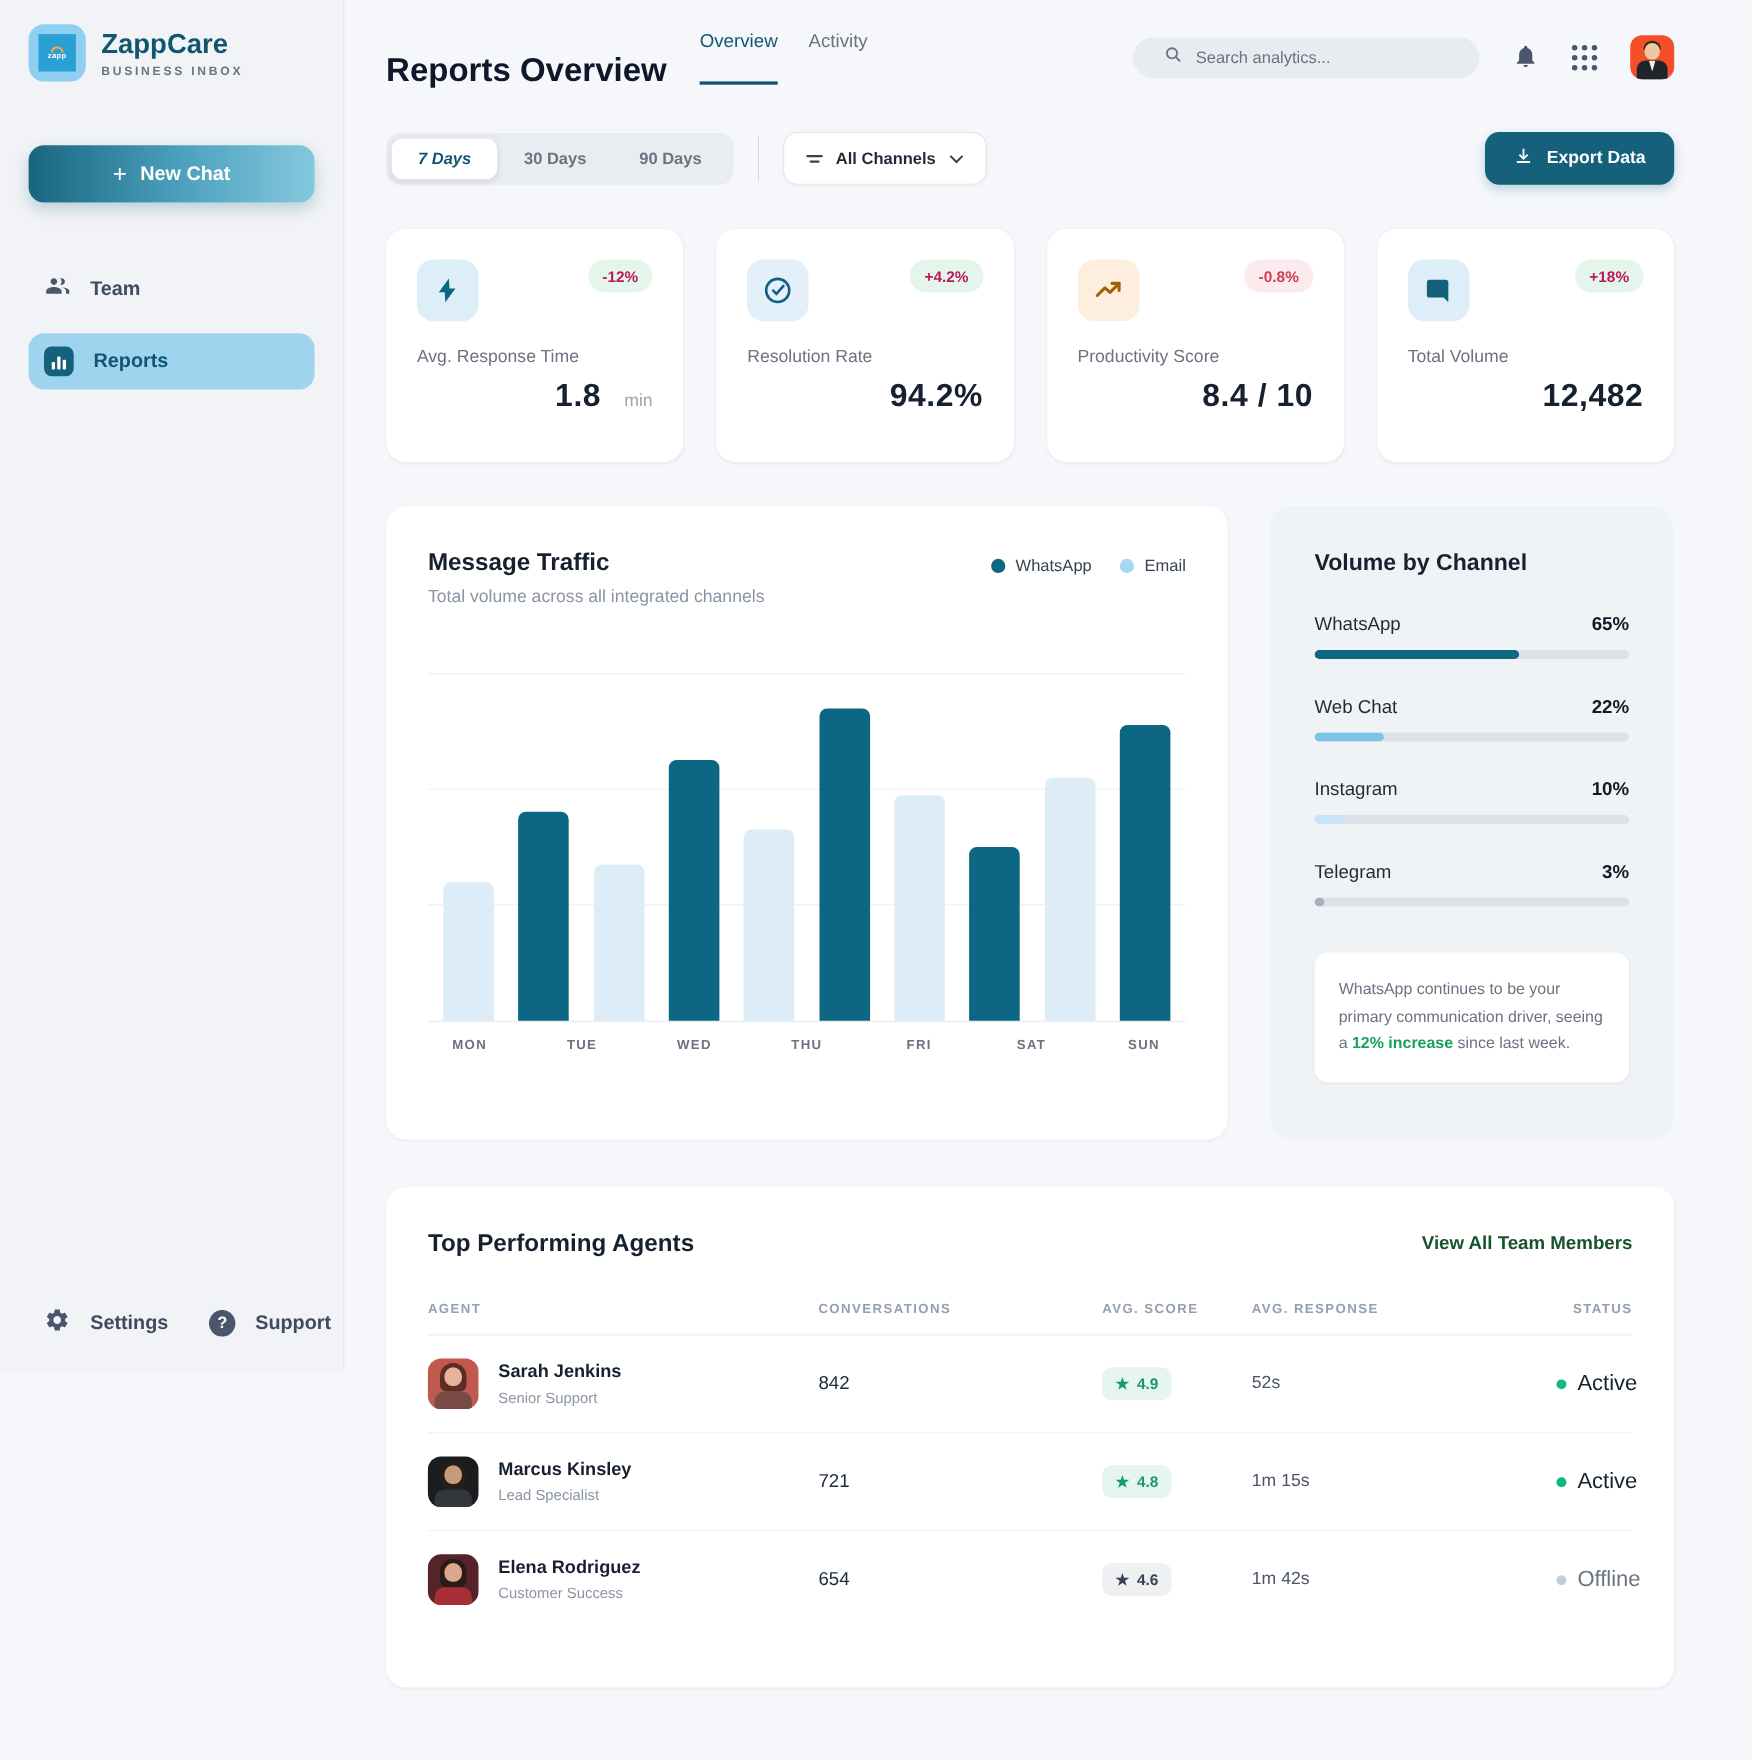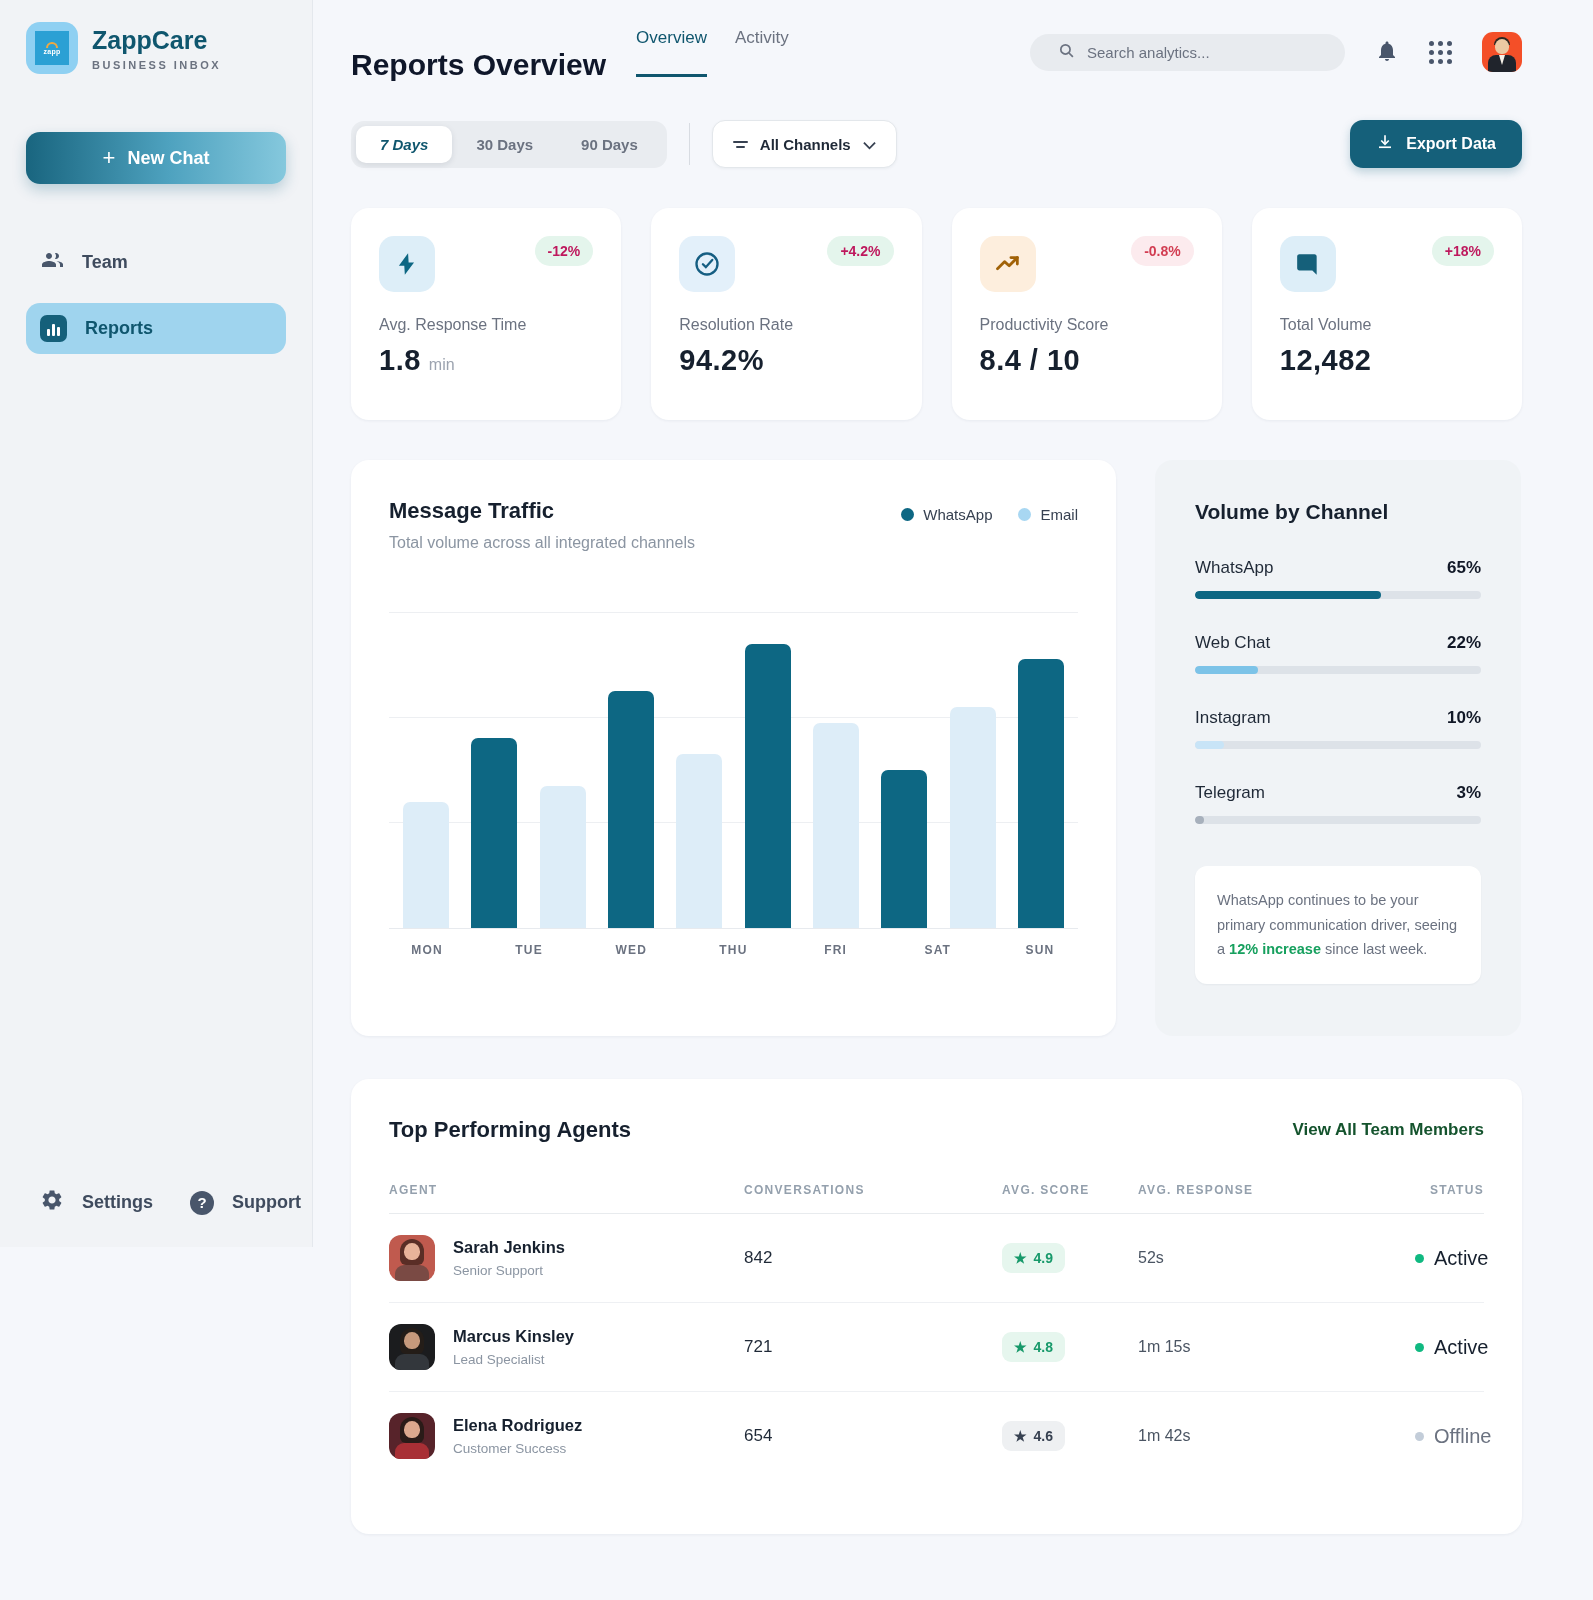--- a/index.html
+++ b/index.html
@@ -95,21 +95,21 @@
   .stats-row { margin-top:40px; display:grid; grid-template-columns:repeat(4,1fr); gap:30px; }
   .stat-card { background:#fff; border-radius:18px; padding:28px; height:212px;
     box-shadow:0 1px 3px rgba(20,35,60,.06); position:relative; }
   .stat-icon { width:56px; height:56px; border-radius:15px; display:flex; align-items:center;
     justify-content:center; }
   .stat-delta { position:absolute; top:28px; right:28px; font-size:14px; font-weight:bold;
     border-radius:999px; padding:7px 13px; }
   .delta-pos { color:#be185d; background:#e4f5ec; }
   .delta-neg { color:#d23d52; background:#fcebee; }
   .stat-label { margin-top:24px; font-size:16px; color:#6b7280; }
-  .stat-value-row { margin-top:10px; display:flex; align-items:baseline; gap:8px; }
+  .stat-value-row { margin-top:10px; display:flex; align-items:baseline; gap:21px;justify-content:flex-end; }
   .stat-value { font-size:29px; font-weight:bold; color:#16202e; letter-spacing:.5px; }
   .stat-unit { font-size:16px; color:#9ca3af; }
   
   .charts-row { margin-top:40px; display:flex; gap:39px; }
   .traffic-card { width:765px; height:576px; background:#fff; border-radius:18px; padding:38px;
     box-shadow:0 1px 3px rgba(20,35,60,.06); }
   .traffic-head { display:flex; align-items:flex-start; }
   .card-title { font-size:22px; font-weight:bold; color:#16202e; }
   .card-sub { font-size:16px; color:#8b95a2; margin-top:10px; }
   .legend { margin-left:auto; display:flex; gap:26px; margin-top:8px; }

